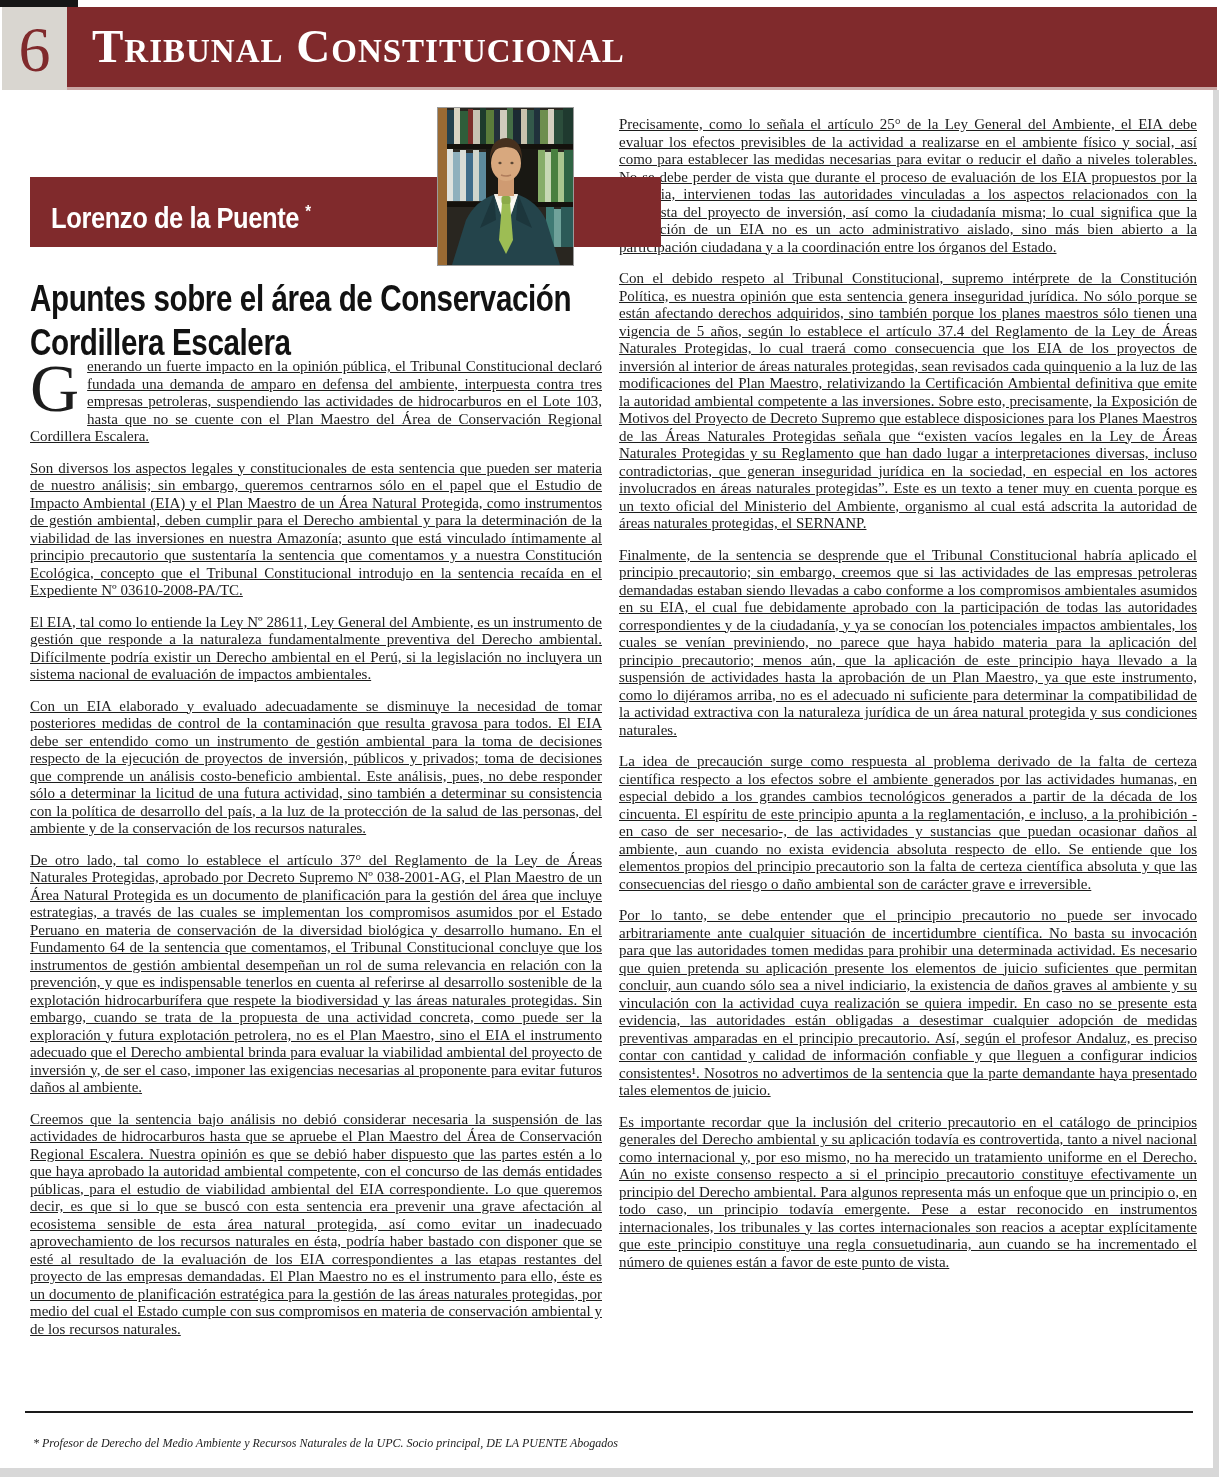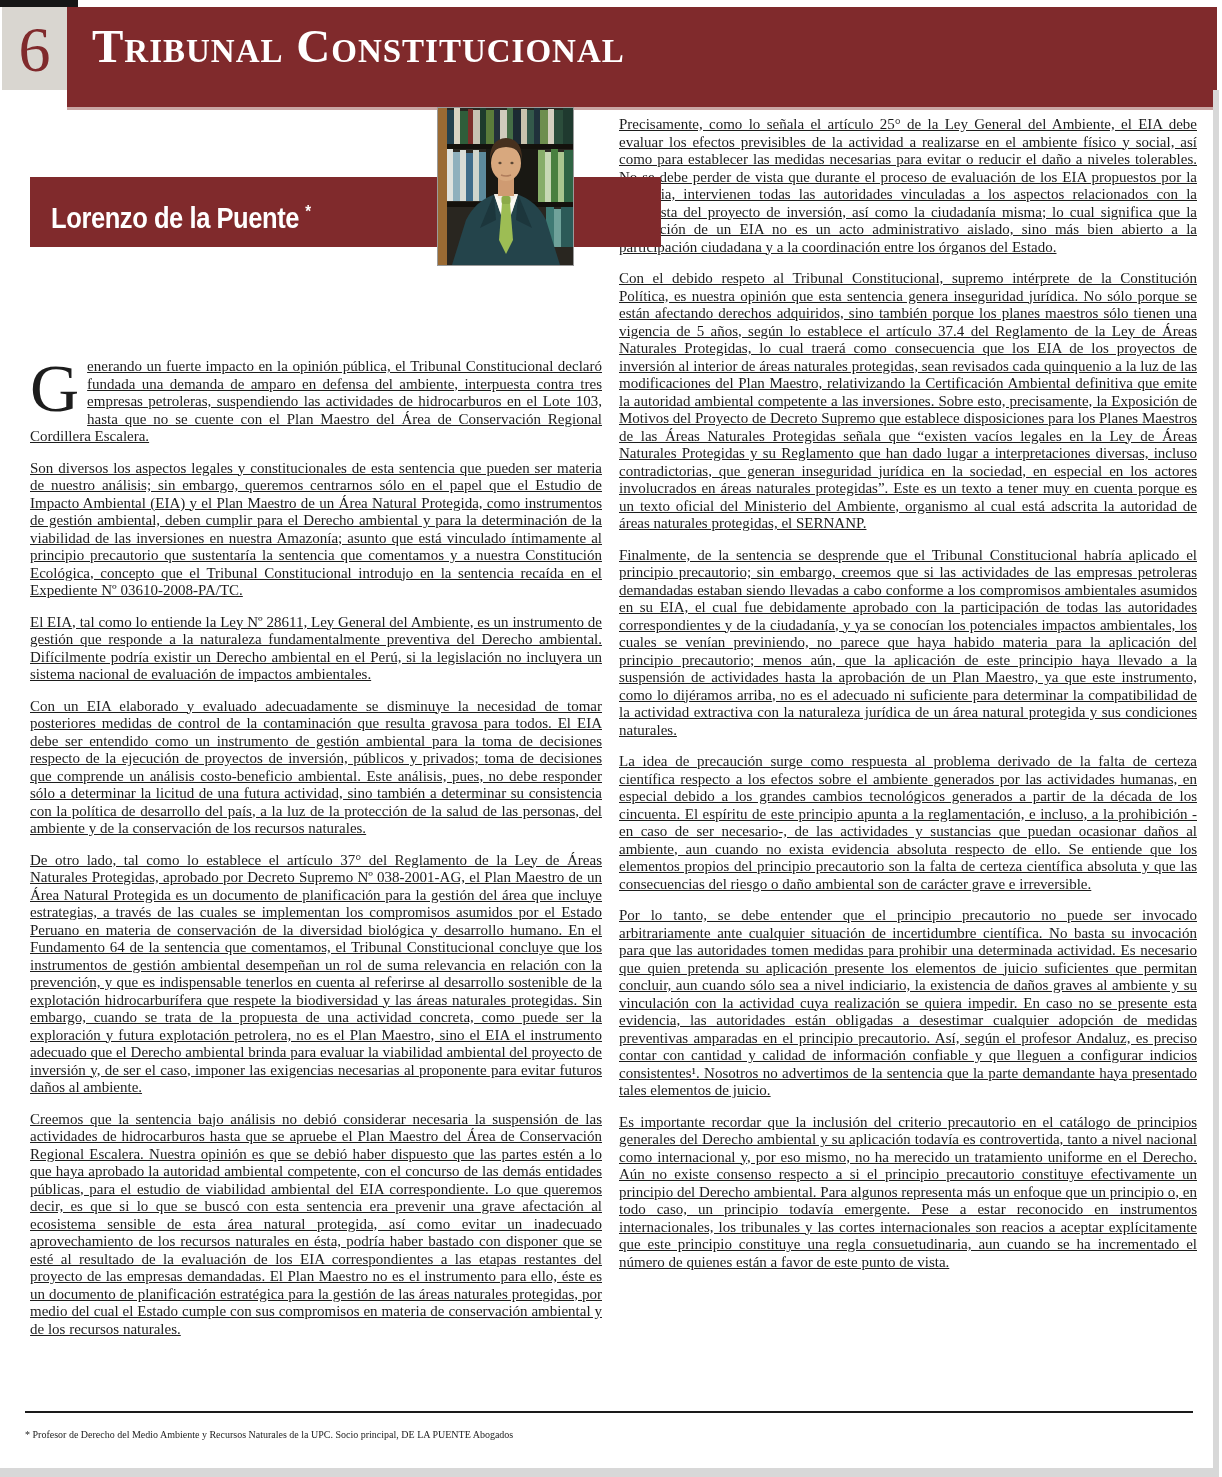--- a/index.html
+++ b/index.html
@@ -10,21 +10,21 @@
   .top-strip { position:absolute; left:0; top:0; width:78px; height:7px; background:#161616; }
   .pagenum-box {
     position:absolute; left:2px; top:7px; width:65px; height:83px;
     background:#D9D6D0; text-align:center;
   }
   .pagenum {
     display:block; line-height:86px; font-size:64px; color:#802A2C;
     font-family:"Liberation Serif", serif;
   }
   .banner {
-    position:absolute; left:67px; top:7px; width:1150px; height:103px;
+    position:absolute; left:67px; top:7px; width:1150px; height:83px;
     background:#802A2C; border-bottom:3px solid #C9A6A4; box-sizing:border-box;
   }
   .banner-title {
     display:block; padding-left:25px; line-height:78px; color:#ffffff;
     font-variant:small-caps; font-weight:bold; font-size:47px; letter-spacing:1px;
     font-family:"Liberation Serif", serif; white-space:nowrap;
   }
   .author-bar {
     position:absolute; left:30px; top:177px; width:631px; height:70px;
     background:#802A2C; color:#ffffff; z-index:1;
@@ -51,21 +51,21 @@
   }
   .col p { margin:0 0 14px 0; }
   .col-left  { left:30px;  top:358px; width:572px; height:1048px; }
   .col-right { left:619px; top:116px; width:578px; height:1290px; }
   .dropcap {
     float:left; font-size:68px; line-height:54px; padding:3px 8px 0 0;
     font-family:"Liberation Serif", serif; color:#1D1D1D;
   }
   .foot-rule { position:absolute; left:25px; top:1411px; width:1168px; height:2px; background:#1a1a1a; }
   .footnotes { position:absolute; left:25px; top:1427px; width:1175px; color:#222222; }
-  .footnotes p { margin:0; font-size:10px; line-height:16.5px; white-space:pre-wrap; }
+  .footnotes p { margin:8px; font-size:12px; line-height:16.5px; white-space:pre-wrap;font-style:italic; }
   .edge-right  { position:absolute; left:1213px; top:90px; width:6px; height:1387px; background:#D8D8D8; }
   .edge-bottom { position:absolute; left:0; top:1468px; width:1219px; height:9px; background:#D8D8D8; }
 </style>
 </head>
 <body>
 
 <div class="page">
 
   <div class="top-strip"></div>
 
@@ -140,20 +140,24 @@
         <rect x="60" y="70" width="16" height="18" fill="#cf9b72"></rect>
         <ellipse cx="68" cy="55" rx="15" ry="18" fill="#d8a87e"></ellipse>
         <path d="M52 54 Q51 31 68 30 Q85 31 84 54 Q84 40 68 39 Q52 40 52 54 Z" fill="#46301e"></path>
         <ellipse cx="62" cy="55" rx="1.6" ry="1.2" fill="#5a4634"></ellipse>
         <ellipse cx="74" cy="55" rx="1.6" ry="1.2" fill="#5a4634"></ellipse>
         <path d="M63 67 Q68 69 73 67" stroke="#b07d5c" stroke-width="1.5" fill="none"></path>
       </g>
     </svg>
   </div>
 
+  <h1 class="headline">
+    <span class="line">Apuntes sobre el área de Conservación</span>
+    <span class="line">Cordillera Escalera</span>
+  </h1>
 
   <div class="col col-left">
     <p><span class="dropcap">G</span><span>enerando un fuerte impacto en la opinión pública, el Tribunal Constitucional declaró fundada una demanda de amparo en defensa del ambiente, interpuesta contra tres empresas petroleras, suspendiendo las actividades de hidrocarburos en el Lote 103, hasta que no se cuente con el Plan Maestro del Área de Conservación Regional Cordillera Escalera.</span></p>
     <p>Son diversos los aspectos legales y constitucionales de esta sentencia que pueden ser materia de nuestro análisis; sin embargo, queremos centrarnos sólo en el papel que el Estudio de Impacto Ambiental (EIA) y el Plan Maestro de un Área Natural Protegida, como instrumentos de gestión ambiental, deben cumplir para el Derecho ambiental y para la determinación de la viabilidad de las inversiones en nuestra Amazonía; asunto que está vinculado íntimamente al principio precautorio que sustentaría la sentencia que comentamos y a nuestra Constitución Ecológica, concepto que el Tribunal Constitucional introdujo en la sentencia recaída en el Expediente Nº 03610-2008-PA/TC.</p>
     <p>El EIA, tal como lo entiende la Ley Nº 28611, Ley General del Ambiente, es un instrumento de gestión que responde a la naturaleza fundamentalmente preventiva del Derecho ambiental. Difícilmente podría existir un Derecho ambiental en el Perú, si la legislación no incluyera un sistema nacional de evaluación de impactos ambientales.</p>
     <p>Con un EIA elaborado y evaluado adecuadamente se disminuye la necesidad de tomar posteriores medidas de control de la contaminación que resulta gravosa para todos. El EIA debe ser entendido como un instrumento de gestión ambiental para la toma de decisiones respecto de la ejecución de proyectos de inversión, públicos y privados; toma de decisiones que comprende un análisis costo-beneficio ambiental. Este análisis, pues, no debe responder sólo a determinar la licitud de una futura actividad, sino también a determinar su consistencia con la política de desarrollo del país, a la luz de la protección de la salud de las personas, del ambiente y de la conservación de los recursos naturales.</p>
     <p>De otro lado, tal como lo establece el artículo 37° del Reglamento de la Ley de Áreas Naturales Protegidas, aprobado por Decreto Supremo Nº 038-2001-AG, el Plan Maestro de un Área Natural Protegida es un documento de planificación para la gestión del área que incluye estrategias, a través de las cuales se implementan los compromisos asumidos por el Estado Peruano en materia de conservación de la diversidad biológica y desarrollo humano. En el Fundamento 64 de la sentencia que comentamos, el Tribunal Constitucional concluye que los instrumentos de gestión ambiental desempeñan un rol de suma relevancia en relación con la prevención, y que es indispensable tenerlos en cuenta al referirse al desarrollo sostenible de la explotación hidrocarburífera que respete la biodiversidad y las áreas naturales protegidas. Sin embargo, cuando se trata de la propuesta de una actividad concreta, como puede ser la exploración y futura explotación petrolera, no es el Plan Maestro, sino el EIA el instrumento adecuado que el Derecho ambiental brinda para evaluar la viabilidad ambiental del proyecto de inversión y, de ser el caso, imponer las exigencias necesarias al proponente para evitar futuros daños al ambiente.</p>
     <p>Creemos que la sentencia bajo análisis no debió considerar necesaria la suspensión de las actividades de hidrocarburos hasta que se apruebe el Plan Maestro del Área de Conservación Regional Escalera. Nuestra opinión es que se debió haber dispuesto que las partes estén a lo que haya aprobado la autoridad ambiental competente, con el concurso de las demás entidades públicas, para el estudio de viabilidad ambiental del EIA correspondiente. Lo que queremos decir, es que si lo que se buscó con esta sentencia era prevenir una grave afectación al ecosistema sensible de esta área natural protegida, así como evitar un inadecuado aprovechamiento de los recursos naturales en ésta, podría haber bastado con disponer que se esté al resultado de la evaluación de los EIA correspondientes a las etapas restantes del proyecto de las empresas demandadas. El Plan Maestro no es el instrumento para ello, éste es un documento de planificación estratégica para la gestión de las áreas naturales protegidas, por medio del cual el Estado cumple con sus compromisos en materia de conservación ambiental y de los recursos naturales.</p>
   </div>
 

